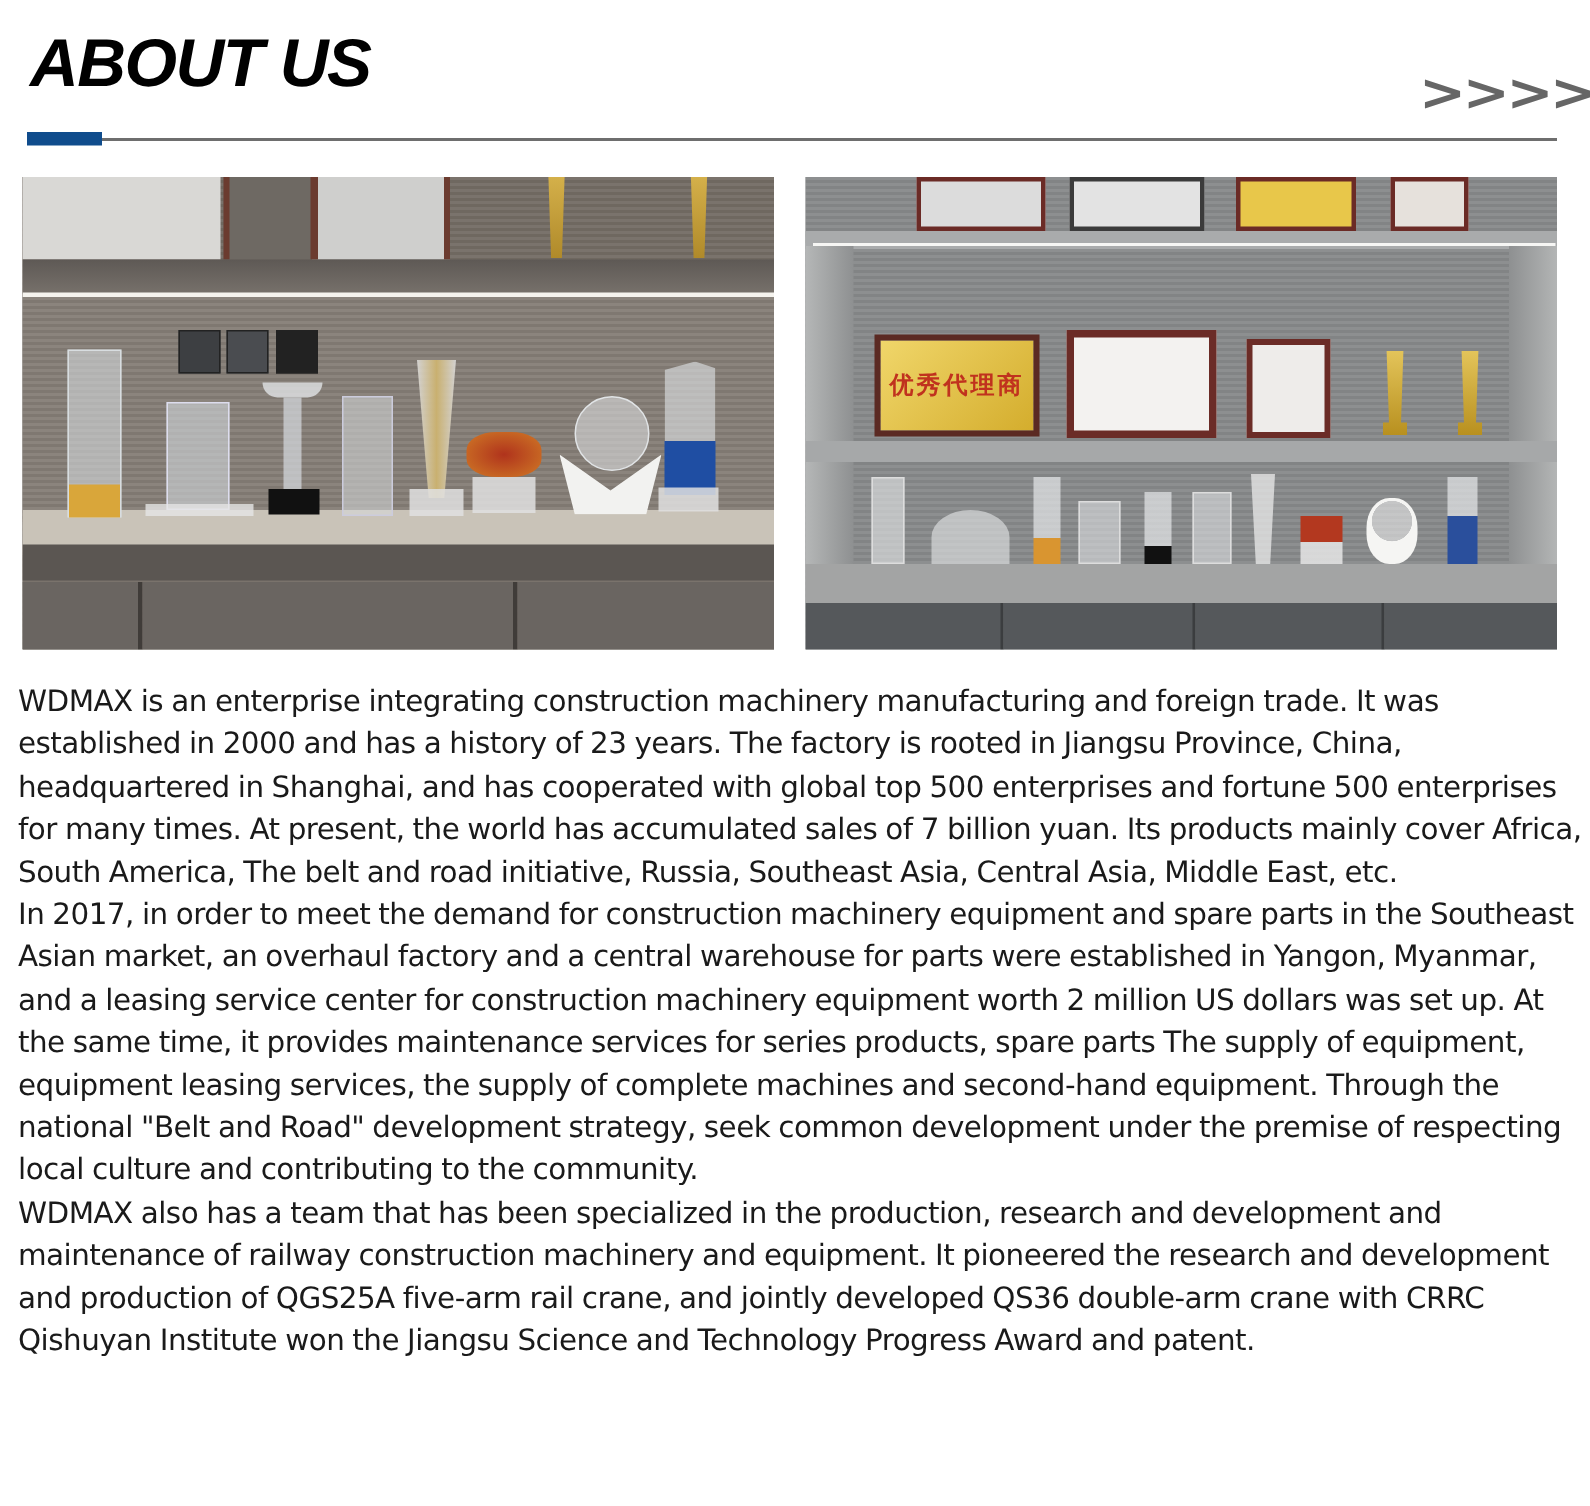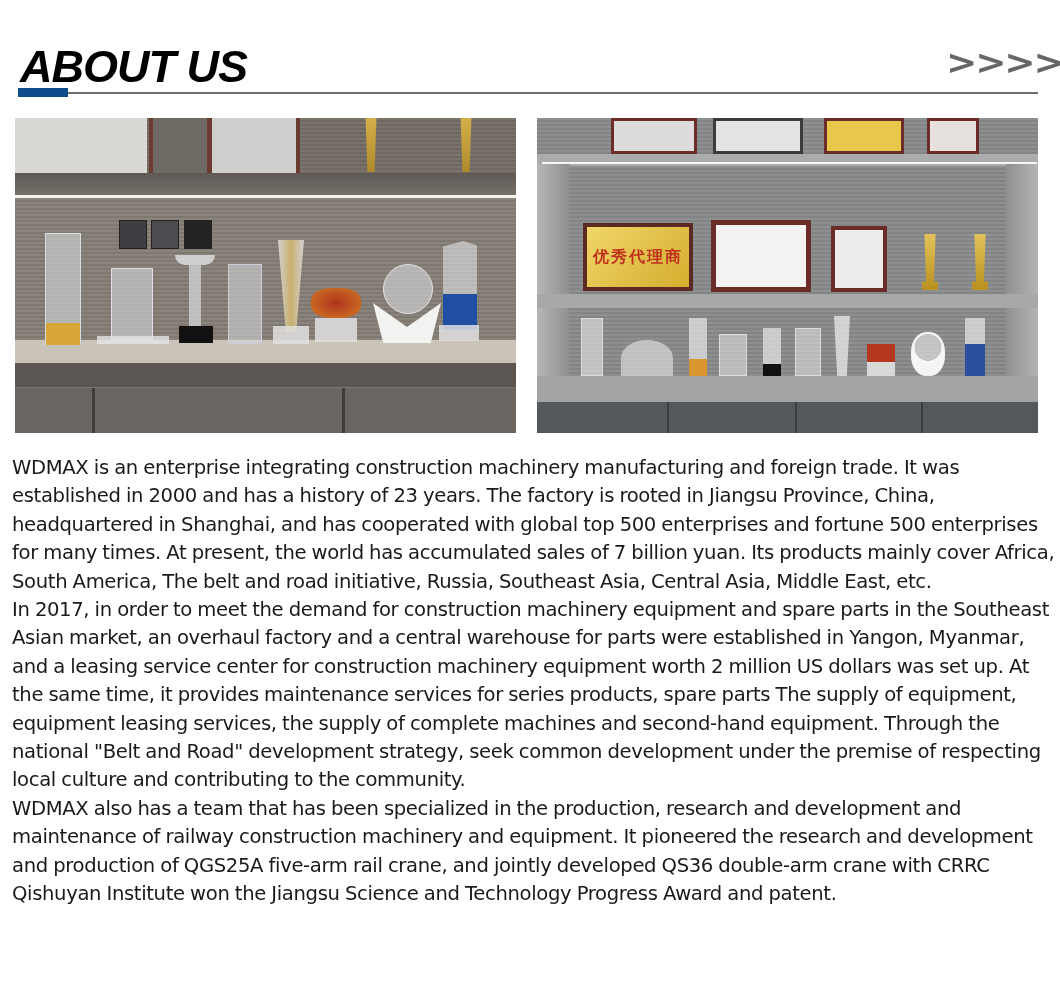--- a/index.html
+++ b/index.html
@@ -2,21 +2,21 @@
 <html><head>
 <meta charset="utf-8">
 <style>
   * { box-sizing: border-box; margin: 0; padding: 0; }
   html, body { width: 1060px; height: 1004px; background: #ffffff; overflow: hidden; }
   body { position: relative; font-family: "DejaVu Sans", sans-serif; color: #111; }
 
   .title {
     position: absolute; left: 20px; top: 16px;
     font-family: "Liberation Sans", sans-serif; font-weight: 700; font-style: italic;
-    font-size: 45px; letter-spacing: -1px; color: #000; line-height: 52px; margin-top: 25px;
+    font-size: 45px; letter-spacing: -1px; color: #000; line-height: 52px;
   }
   .arrows {
     position: absolute; left: 946px; top: 42px;
     font-family: "DejaVu Sans", sans-serif; font-weight: 700; font-size: 34px;
     color: #666; letter-spacing: -2px; line-height: 40px;
     transform: scaleX(1.1); transform-origin: left center;
   }
   .rule { position: absolute; left: 18px; top: 92px; width: 1020px; height: 2px; background: #6e6e6e; }
   .accent { position: absolute; left: 18px; top: 88px; width: 50px; height: 9px; background: #0f4c8c; }
 

